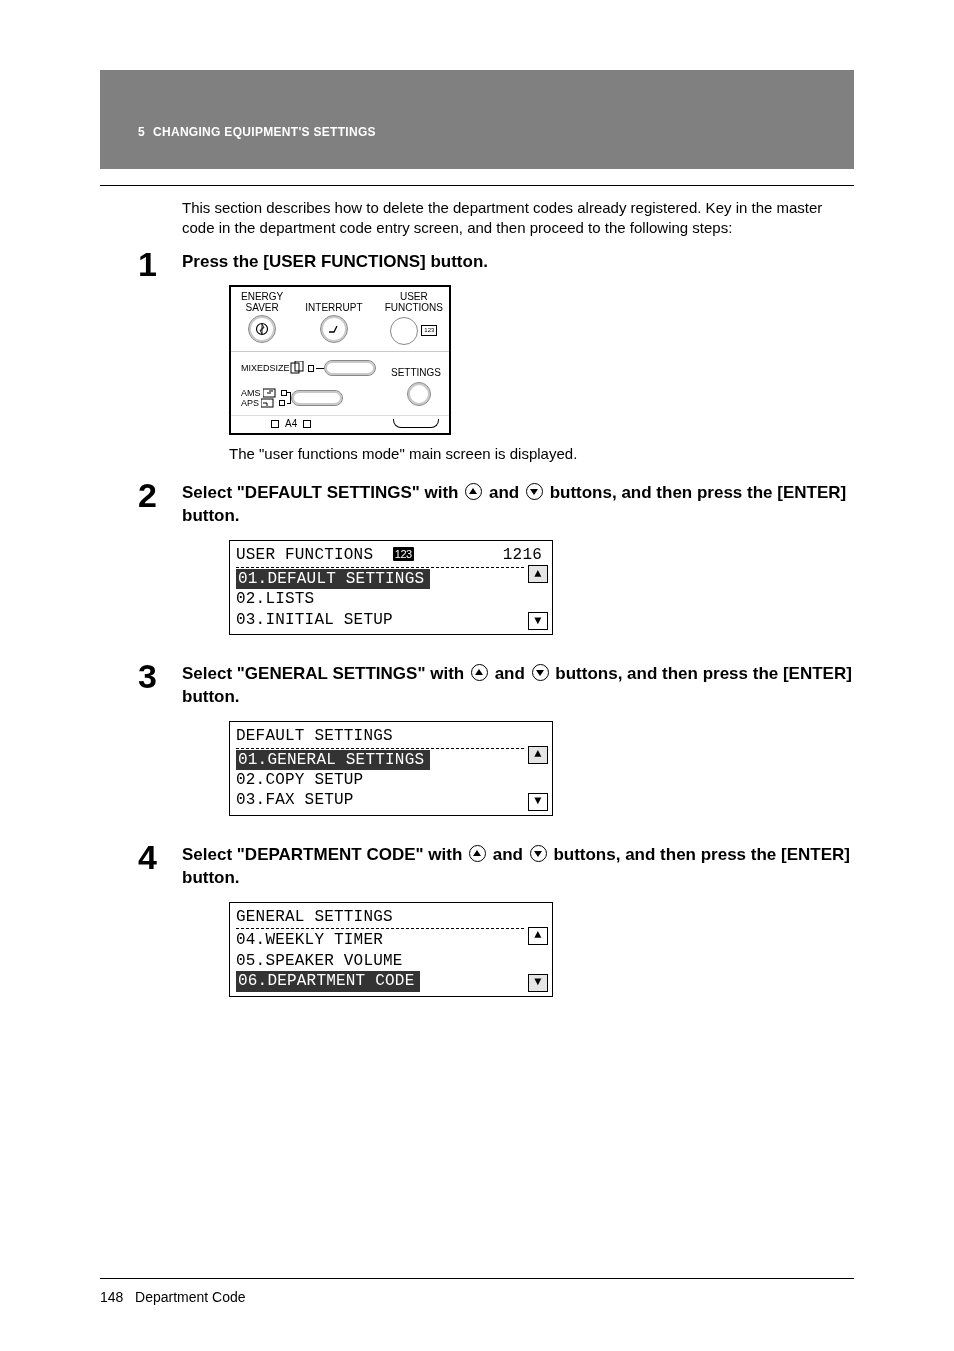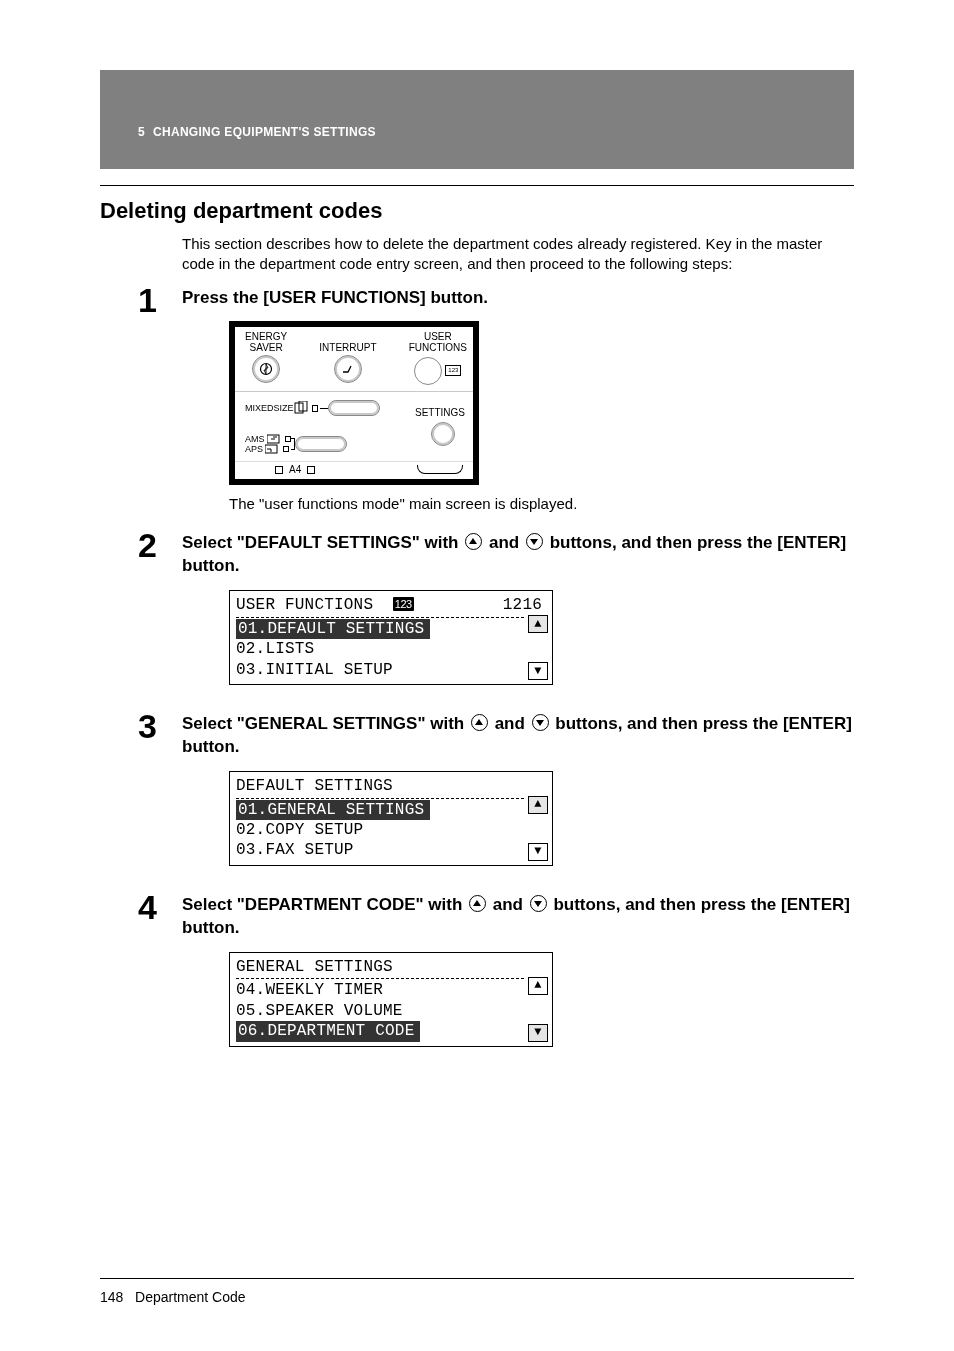--- a/index.html
+++ b/index.html
@@ -14,21 +14,21 @@
   .step-row { margin-left: 82px; margin-top: 10px; position: relative; }
   .step-row.first { margin-top: 6px; }
   .step-num { position: absolute; left: -44px; top: -6px; font-size: 34px; font-weight: bold; font-family: Arial, sans-serif; }
   .step-instr { font-size: 17px; font-weight: bold; line-height: 1.35; }
   .step-instr .icon-circle { display: inline-block; width: 17px; height: 17px; border: 1.5px solid #000; border-radius: 50%; vertical-align: -2px; position: relative; margin: 0 2px; }
   .step-instr .icon-circle::after { content: ''; position: absolute; left: 3px; top: 5px; width: 0; height: 0; }
   .icon-circle.up::after { border-left: 4px solid transparent; border-right: 4px solid transparent; border-bottom: 6px solid #000; top: 4px; }
   .icon-circle.down::after { border-left: 4px solid transparent; border-right: 4px solid transparent; border-top: 6px solid #000; top: 5px; }
   .figure { margin: 12px 0 0 47px; }
   .fig-caption { margin: 10px 0 0 47px; font-size: 15px; }
-  .panel { width: 250px; border: 6px solid #000000; background: #fff; font-family: Arial, sans-serif; }
+  .panel { width: 222px; border: 2px solid #000000; background: #fff; font-family: Arial, sans-serif; }
   .panel-top { display: flex; justify-content: space-between; padding: 5px 6px 6px 10px; border-bottom: 1px solid #c9c9c9; }
   .panel-top .col { display: flex; flex-direction: column; align-items: center; font-size: 10px; line-height: 1.05; }
   .panel-top .col .lab { text-align: center; }
   .panel-top .btncirc { width: 28px; height: 28px; border: 1.3px solid #888; border-radius: 50%; margin-top: 2px; display: flex; align-items: center; justify-content: center; font-size: 12px; }
   .panel-top .btncirc.double { box-shadow: 0 0 0 2px #c9c9c9 inset; }
   .panel-mid { padding: 8px 6px 4px 10px; position: relative; }
   .panel-mid .row { display: flex; align-items: center; margin-bottom: 3px; }
   .panel-mid .label { font-size: 9px; line-height: 1; }
   .panel-mid .rect { width: 6px; height: 7px; border: 1px solid #000; margin: 0 2px; }
   .panel-mid .oval { width: 52px; height: 16px; border: 1.3px solid #888; border-radius: 9px; box-shadow: 0 0 0 2px #c9c9c9 inset; }
@@ -57,21 +57,20 @@
 <body>
 
 <div class="page">
   <div class="header-band">
     <div class="header-text">
       <span class="chnum">5</span><span>CHANGING EQUIPMENT'S SETTINGS</span>
     </div>
   </div>
 
   <hr class="rule">
-  <h2 class="section-title">Deleting department codes</h2>
   <p class="intro">This section describes how to delete the department codes already registered. Key in the master code in the department code entry screen, and then proceed to the following steps:</p>
 
   <div class="step-row first">
     <div class="step-num">1</div>
     <div class="step-instr">Press the [USER FUNCTIONS] button.</div>
 
     <div class="figure">
       <div class="panel">
         <div class="panel-top">
           <div class="col">
@@ -106,21 +105,21 @@
                 <span>SIZE</span>
               </div>
             <svg width="16" height="14" viewBox="0 0 16 14">
                 <rect x="1" y="2" width="8" height="10" fill="none" stroke="#000"></rect>
                 <rect x="5" y="0" width="8" height="10" fill="none" stroke="#000"></rect>
               </svg>
             <div class="rect"></div>
             <div style="width:8px;height:1px;background:#000"></div>
             <div class="oval"></div>
           </div>
-          <div class="row" style="margin-top:18px;">
+          <div class="row" style="margin-top:12px;">
             <div style="display:flex;flex-direction:column;" class="label">
               <div style="display:flex;align-items:center;gap:2px;">
                   <span>AMS</span>
                   <svg width="14" height="10">
                     <rect x="0" y="1" width="12" height="8" fill="none" stroke="#000"></rect>
                     <path d="M4 5 L8 5 M6 3 L10 3" stroke="#000" fill="none"></path>
                   </svg>
                   <div class="rect" style="height:6px;"></div>
                 </div>
               <div style="display:flex;align-items:center;gap:2px;">

